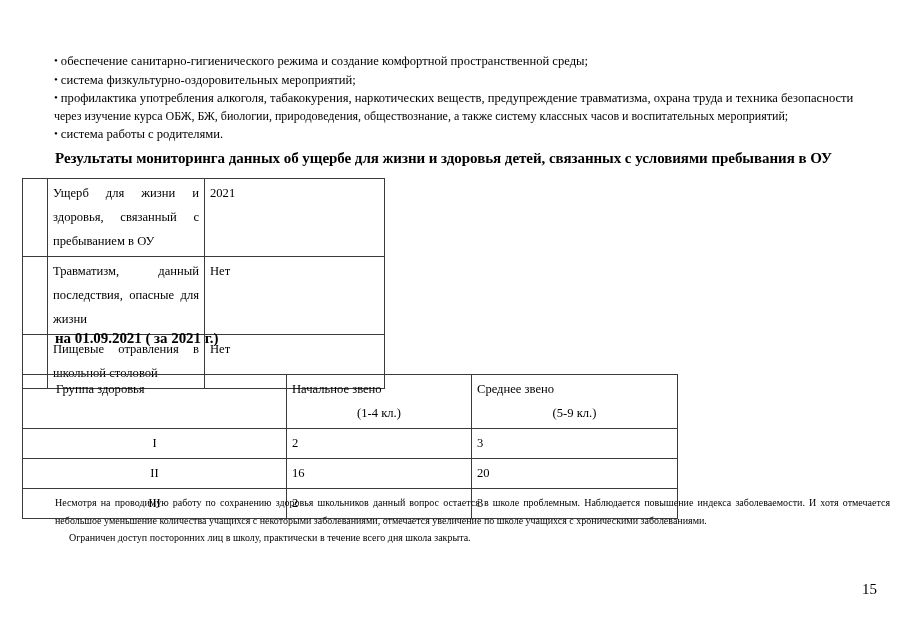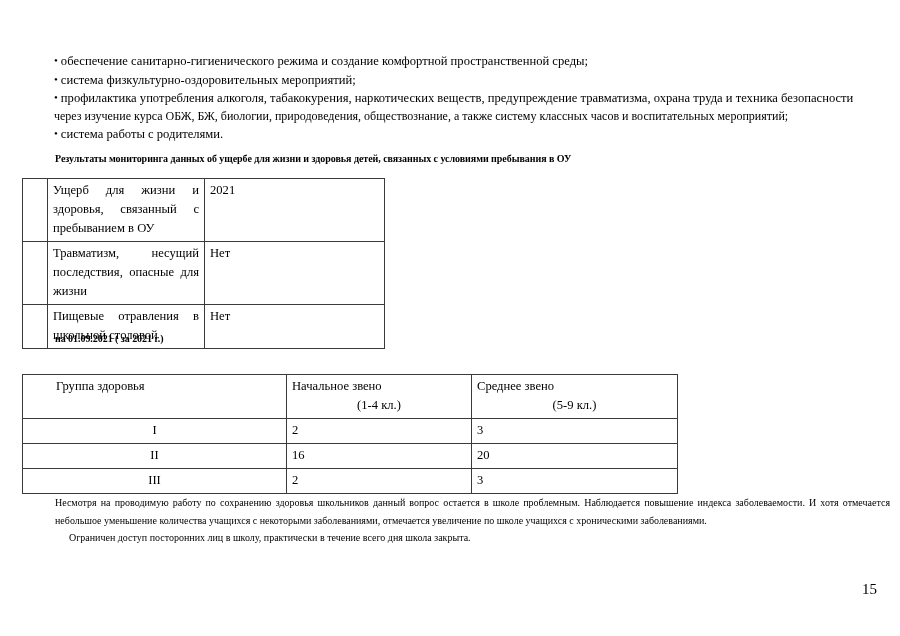--- a/index.html
+++ b/index.html
@@ -44,21 +44,21 @@
   .bullet-cont {
     font-size: 12px;
     line-height: 17.6px;
     text-align: justify;
   }
 
   
   .heading-bold {
     position: absolute;
     font-weight: bold;
-    font-size: 10px;
+    font-size: 15px;
     line-height: 17px;
     letter-spacing: -0.05px;
   }
   #heading-monitoring {
     left: 55px;
     top: 150px;
     width: 800px;
   }
   #heading-health {
     left: 55px;
@@ -70,21 +70,21 @@
   table {
     position: absolute;
     border-collapse: collapse;
     font-size: 12.6px;
   }
   table td, table th {
     border: 1px solid #3a3a3a;
     vertical-align: top;
     font-weight: normal;
     padding: 2px 5px 3px 5px;
-    line-height: 19px;
+    line-height: 24px;
   }
 
   
   #table-damage {
     left: 22px;
     top: 178px;
     width: 339px;
     table-layout: fixed;
   }
   #table-damage .gutter-cell {
@@ -165,21 +165,21 @@
 
   <table id="table-damage">
     <tbody>
       <tr class="r1">
         <td class="gutter-cell"></td>
         <td class="label-cell">Ущерб для жизни и здоровья, связанный с пребыванием в ОУ</td>
         <td class="value-cell">2021</td>
       </tr>
       <tr class="r2">
         <td class="gutter-cell"></td>
-        <td class="label-cell">Травматизм, несущий последствия, опасные для жизни</td>
+        <td class="label-cell">Травматизм, данный последствия, опасные для жизни</td>
         <td class="value-cell">Нет</td>
       </tr>
       <tr class="r3">
         <td class="gutter-cell"></td>
         <td class="label-cell">Пищевые отравления в школьной столовой</td>
         <td class="value-cell">Нет</td>
       </tr>
     </tbody>
   </table>
 

